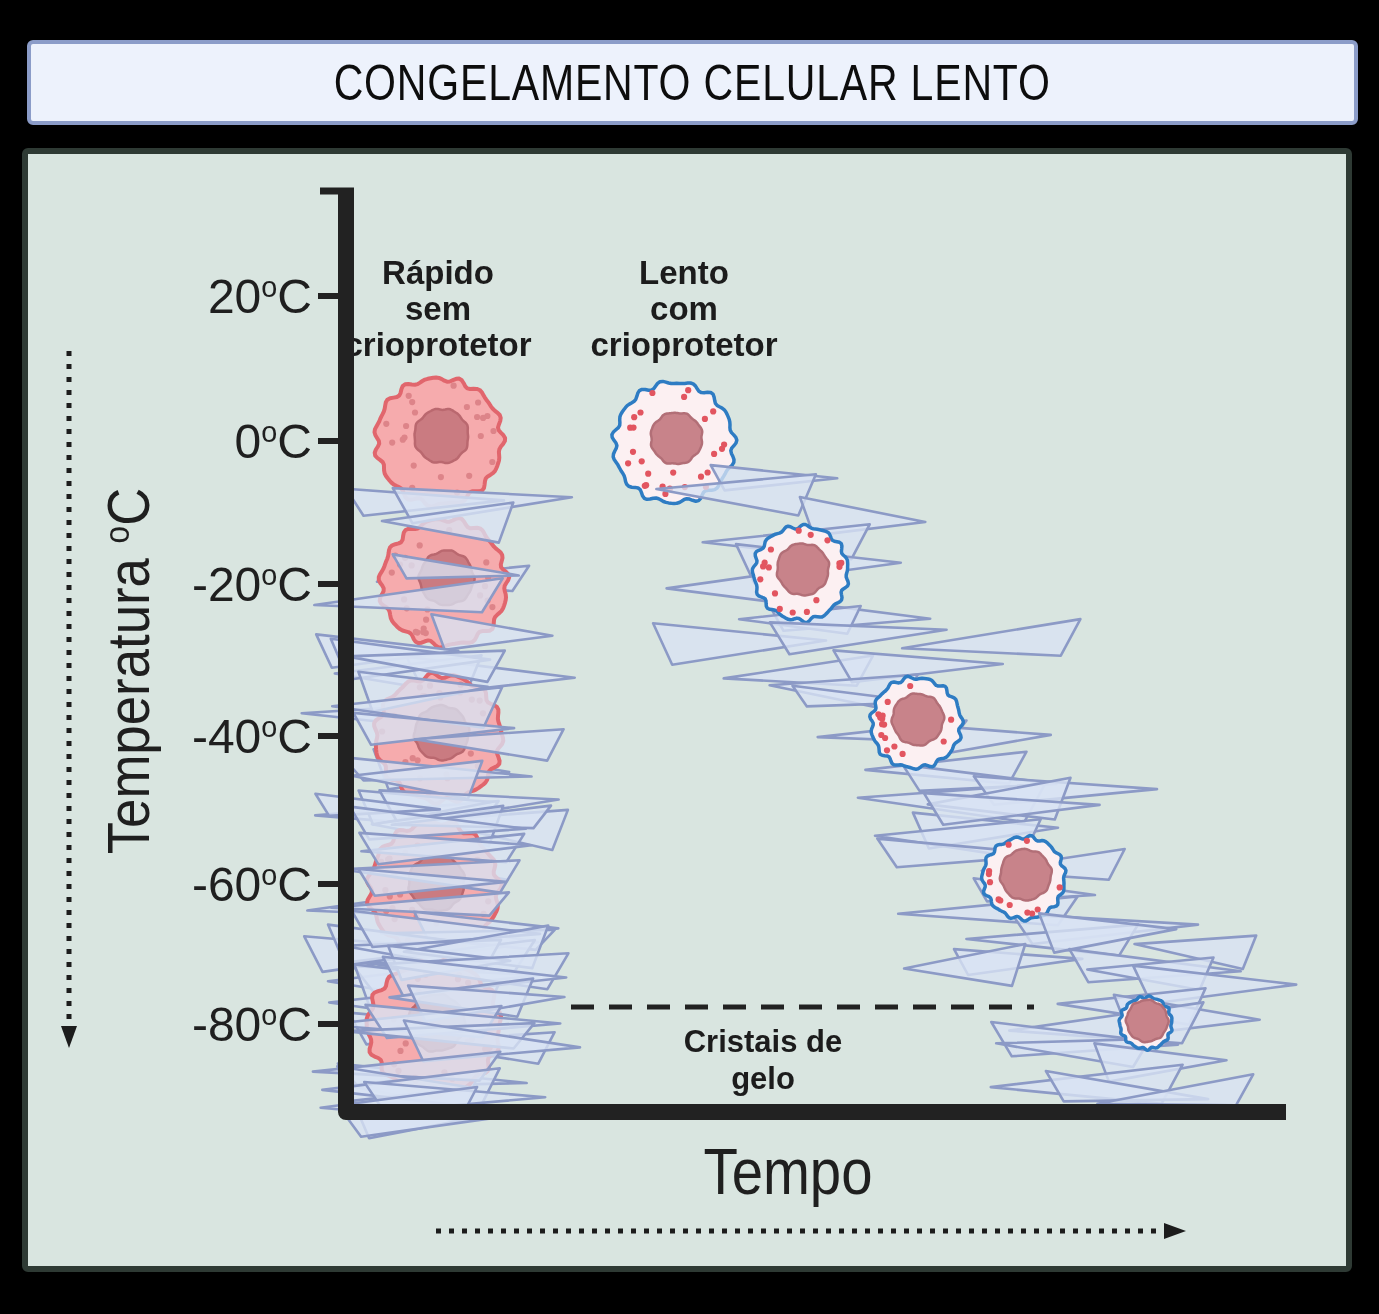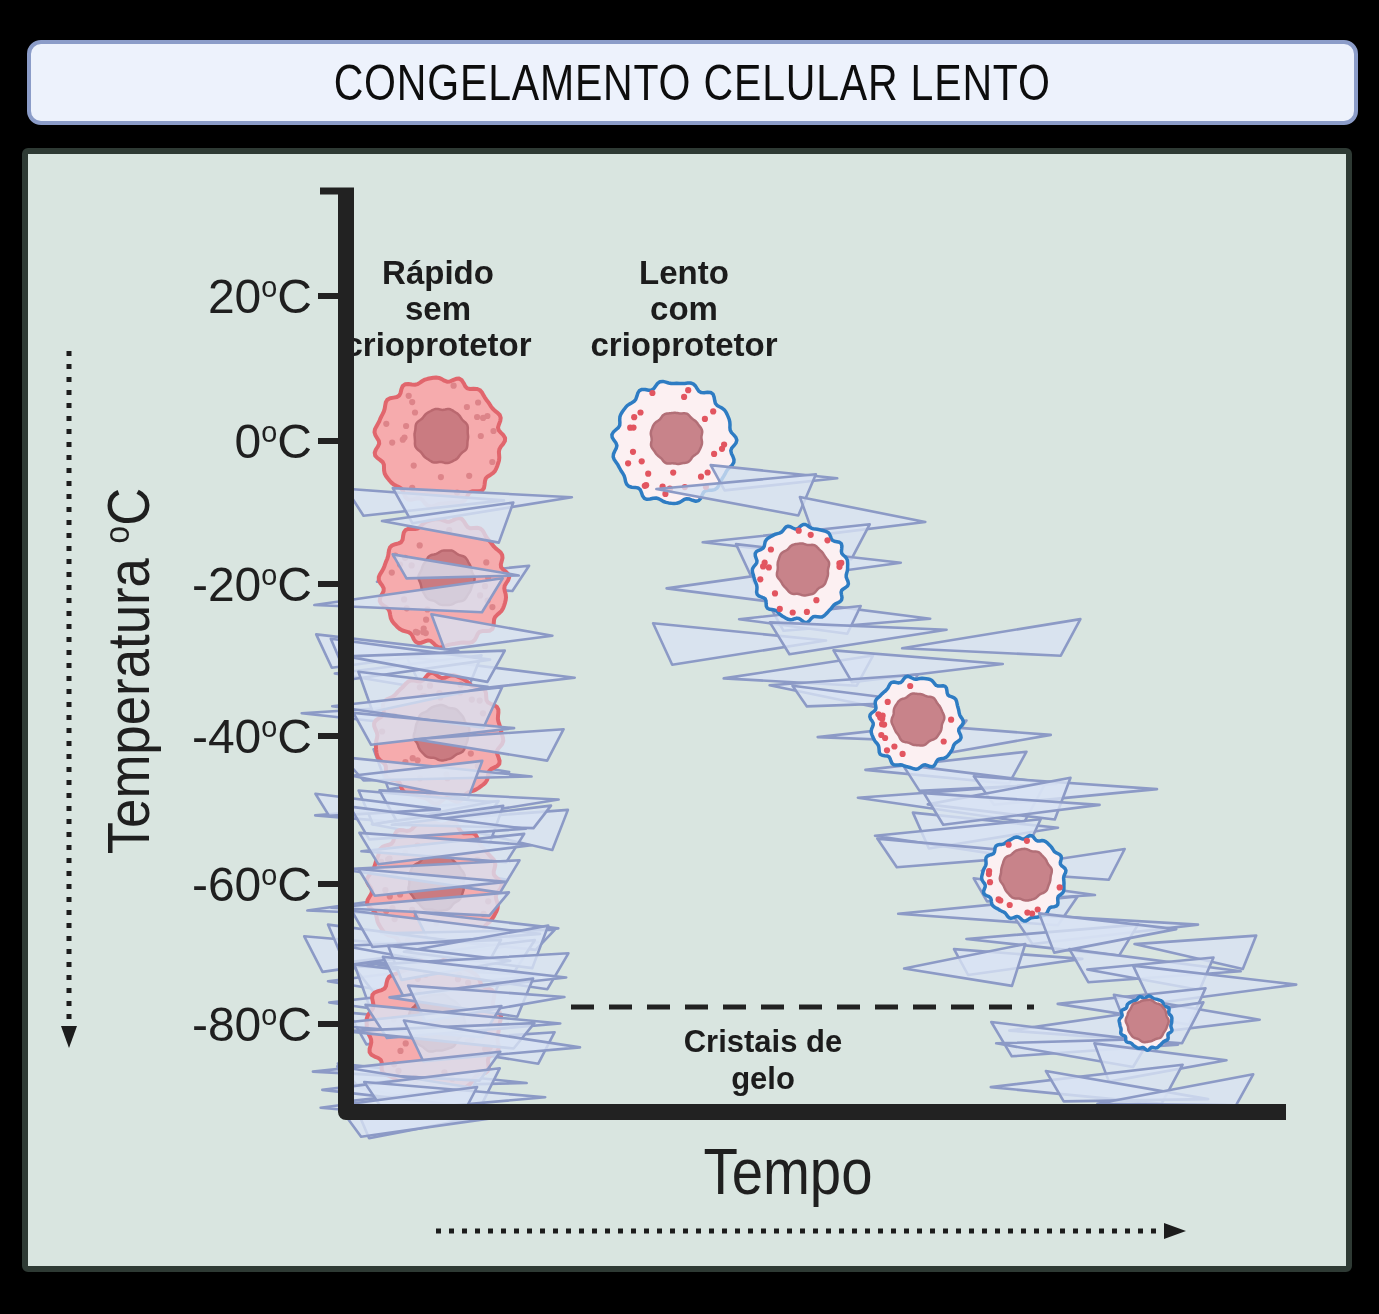--- a/index.html
+++ b/index.html
@@ -3,21 +3,21 @@
 <meta charset="utf-8">
 <style>
   html,body{margin:0;padding:0;background:#000;}
   body{
     width:1379px;height:1314px;position:relative;overflow:hidden;
     font-family:"Liberation Sans","DejaVu Sans",sans-serif;
   }
   .title-bar{
     position:absolute;left:27px;top:40px;width:1331px;height:85px;
     box-sizing:border-box;border:4px solid #8b9cc8;background:#edf2fc;
-    display:flex;align-items:center;justify-content:center;border-radius:14px;
+    display:flex;align-items:center;justify-content:center;border-radius:6px;
   }
   .title-text{
     font-size:50px;font-weight:400;color:#0d0d0d;white-space:nowrap;
     transform:scaleX(0.82);letter-spacing:1px;
   }
   .panel{
     position:absolute;left:22px;top:148px;width:1330px;height:1124px;
     box-sizing:border-box;border:6px solid #2e3a34;background:#d9e5e0;
     border-radius:6px;
   }

